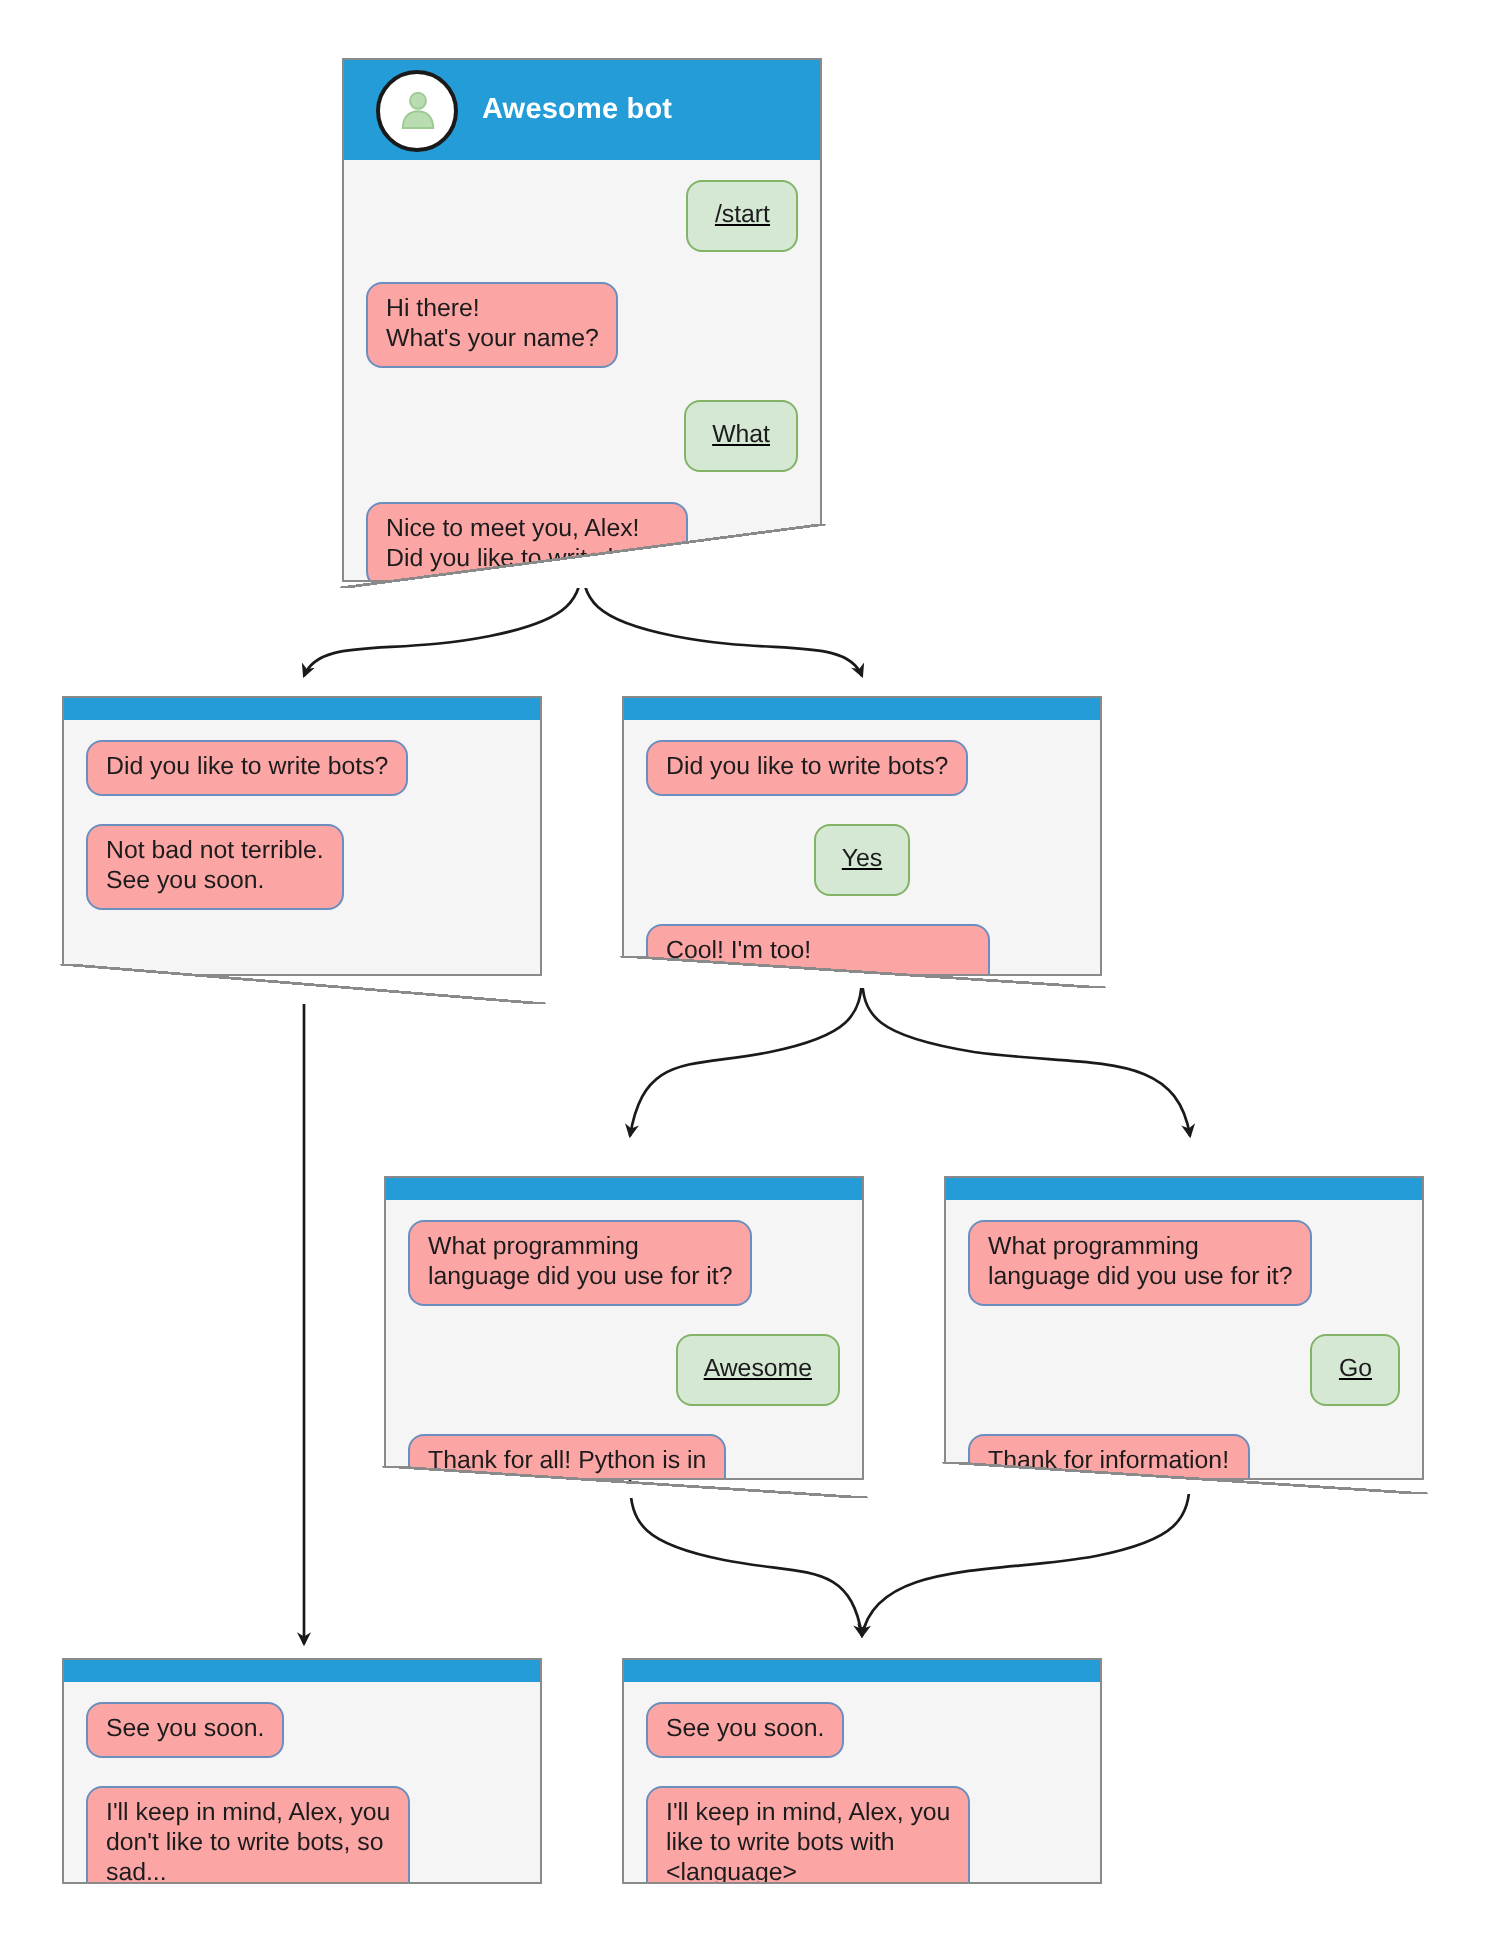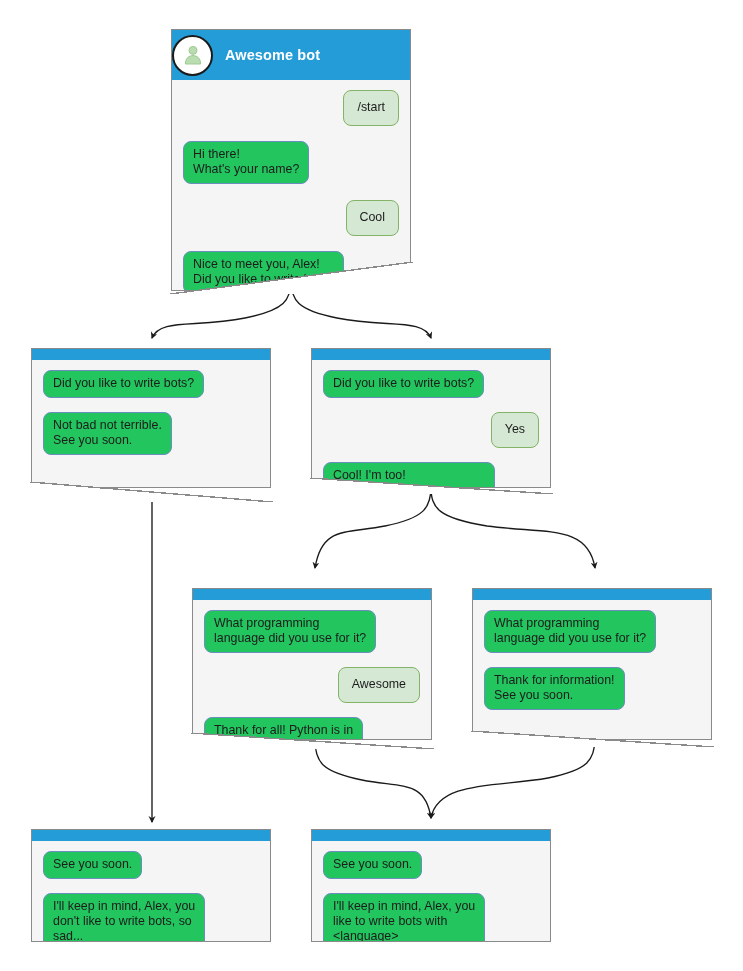--- a/index.html
+++ b/index.html
@@ -25,21 +25,21 @@
   }
   .card-header{
     position:absolute;left:0;top:0;right:0;
     height:11px;
     background:#239cd8;
     box-sizing:border-box;
   }
   .card.root .card-header{
     height:50px;
     display:flex;align-items:center;
-    padding-left:0;
+    padding-left:16px;
     gap:12px;
   }
   .avatar{
     width:37px;height:37px;border-radius:50%;
     background:#ffffff;
     border:2px solid #1a1a1a;
     display:flex;align-items:center;justify-content:center;
     flex:0 0 auto;
     position:relative;
   }
@@ -66,23 +66,23 @@
     border-radius:8px;
     padding:5px 9px 6px 9px;
     font-size:12.4px;
     line-height:15px;
     color:#1c1c1c;
     white-space:pre-line;
     max-width:100%;
   }
   .row{display:flex;}
   .row.left{justify-content:flex-start;}
-  .row.right{justify-content:flex-end;}
+  .row.right{justify-content:flex-end;text-decoration:underline;}
   .msg.bot{
-    background:#22c55e;
+    background:#fca5a5;
     border:1px solid #6c8ebf;
   }
   .msg.user{
     background:#d5e8d4;
     border:1px solid #82b366;
     padding:9px 13px 10px 13px;
   }
 
   
   .wedge{position:absolute;background:#ffffff;pointer-events:none;}
@@ -128,21 +128,21 @@
     </div>
     <div class="chat">
       <div class="row right" style="margin-bottom:15px;">
         <div class="msg user">/start</div>
       </div>
       <div class="row left" style="margin-bottom:16px;">
         <div class="msg bot">Hi there!
 What's your name?</div>
       </div>
       <div class="row right" style="margin-bottom:15px;">
-        <div class="msg user">Cool</div>
+        <div class="msg user">What</div>
       </div>
       <div class="row left">
         <div class="msg bot">Nice to meet you, Alex!
 Did you like to write bots?</div>
       </div>
     </div>
   </div>
 
   <div class="wedge" style="left:170px;top:262px;width:243px;height:32px;
               background:linear-gradient(to bottom right,transparent 0,transparent calc(50% - 0.7px),#8a8a8a calc(50% - 0.7px),#8a8a8a calc(50% + 0.7px),#ffffff calc(50% + 0.7px),#ffffff 100%);
@@ -163,21 +163,21 @@
   </div>
   <div class="wedge" style="left:30px;top:482px;width:243px;height:20px;
               background:linear-gradient(to bottom left,transparent 0,transparent calc(50% - 0.7px),#8a8a8a calc(50% - 0.7px),#8a8a8a calc(50% + 0.7px),#ffffff calc(50% + 0.7px),#ffffff 100%);"></div>
 
   <div class="card" style="left:311px;top:348px;width:240px;height:140px;">
     <div class="card-header"></div>
     <div class="chat">
       <div class="row left" style="margin-bottom:14px;">
         <div class="msg bot">Did you like to write bots?</div>
       </div>
-      <div class="row right" style="margin-bottom:14px;">
+      <div class="row right" style="margin-bottom:14px;justify-content:center;">
         <div class="msg user">Yes</div>
       </div>
       <div class="row left">
         <div class="msg bot">Cool! I'm too!
 What programming
 language did you use for it?</div>
       </div>
     </div>
   </div>
   <div class="wedge" style="left:310px;top:478px;width:243px;height:16px;
@@ -203,20 +203,23 @@
   <div class="wedge" style="left:191px;top:733px;width:243px;height:16px;
               background:linear-gradient(to bottom left,transparent 0,transparent calc(50% - 0.7px),#8a8a8a calc(50% - 0.7px),#8a8a8a calc(50% + 0.7px),#ffffff calc(50% + 0.7px),#ffffff 100%);"></div>
 
   <div class="card" style="left:472px;top:588px;width:240px;height:152px;">
     <div class="card-header"></div>
     <div class="chat">
       <div class="row left" style="margin-bottom:14px;">
         <div class="msg bot">What programming
 language did you use for it?</div>
       </div>
+      <div class="row right" style="margin-bottom:14px;">
+        <div class="msg user">Go</div>
+      </div>
       <div class="row left">
         <div class="msg bot">Thank for information!
 See you soon.</div>
       </div>
     </div>
   </div>
   <div class="wedge" style="left:471px;top:731px;width:243px;height:16px;
               background:linear-gradient(to bottom left,transparent 0,transparent calc(50% - 0.7px),#8a8a8a calc(50% - 0.7px),#8a8a8a calc(50% + 0.7px),#ffffff calc(50% + 0.7px),#ffffff 100%);"></div>
 
   <div class="card" style="left:31px;top:829px;width:240px;height:113px;">

